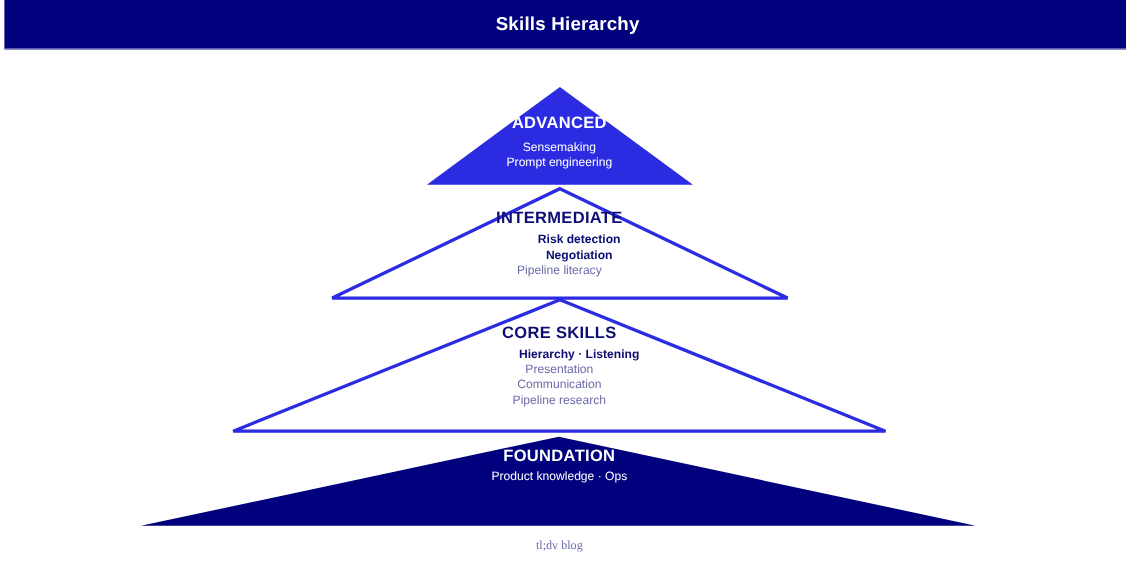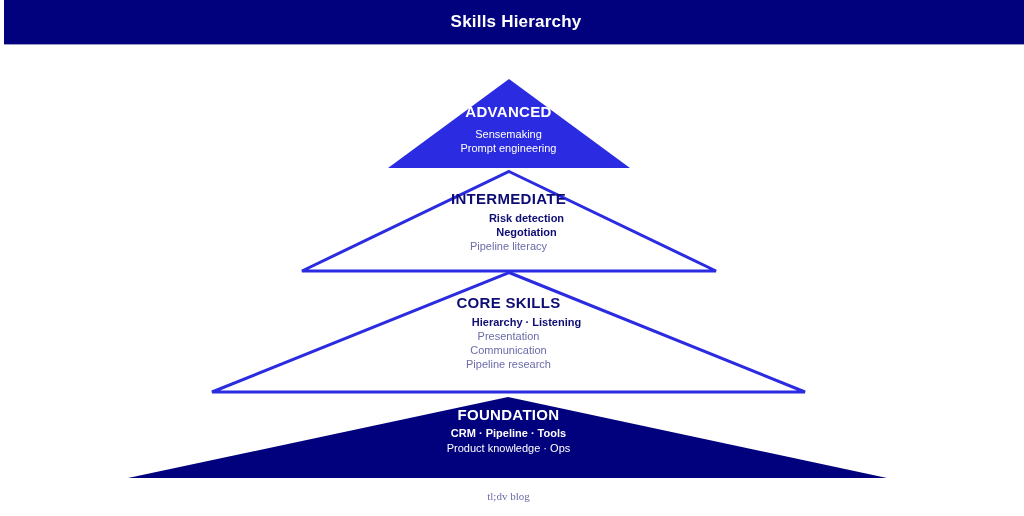--- a/index.html
+++ b/index.html
@@ -95,20 +95,19 @@
       <div class="em-bold">Hierarchy · Listening</div>
       <div class="em-muted">Presentation</div>
       <div class="em-muted">Communication</div>
       <div class="em-muted">Pipeline research</div>
     </div>
   </div>
 
   <div class="lvl lvl-foundation">
     <div class="lvl-heading">FOUNDATION</div>
     <div class="items">
-      <div class="em-bold">CRM · Pipeline · Tools</div>
       <div class="em-normal">Product knowledge · Ops</div>
     </div>
   </div>
 
   <div class="footer-caption">tl;dv blog</div>
 
 </div>
 
 </body></html>

